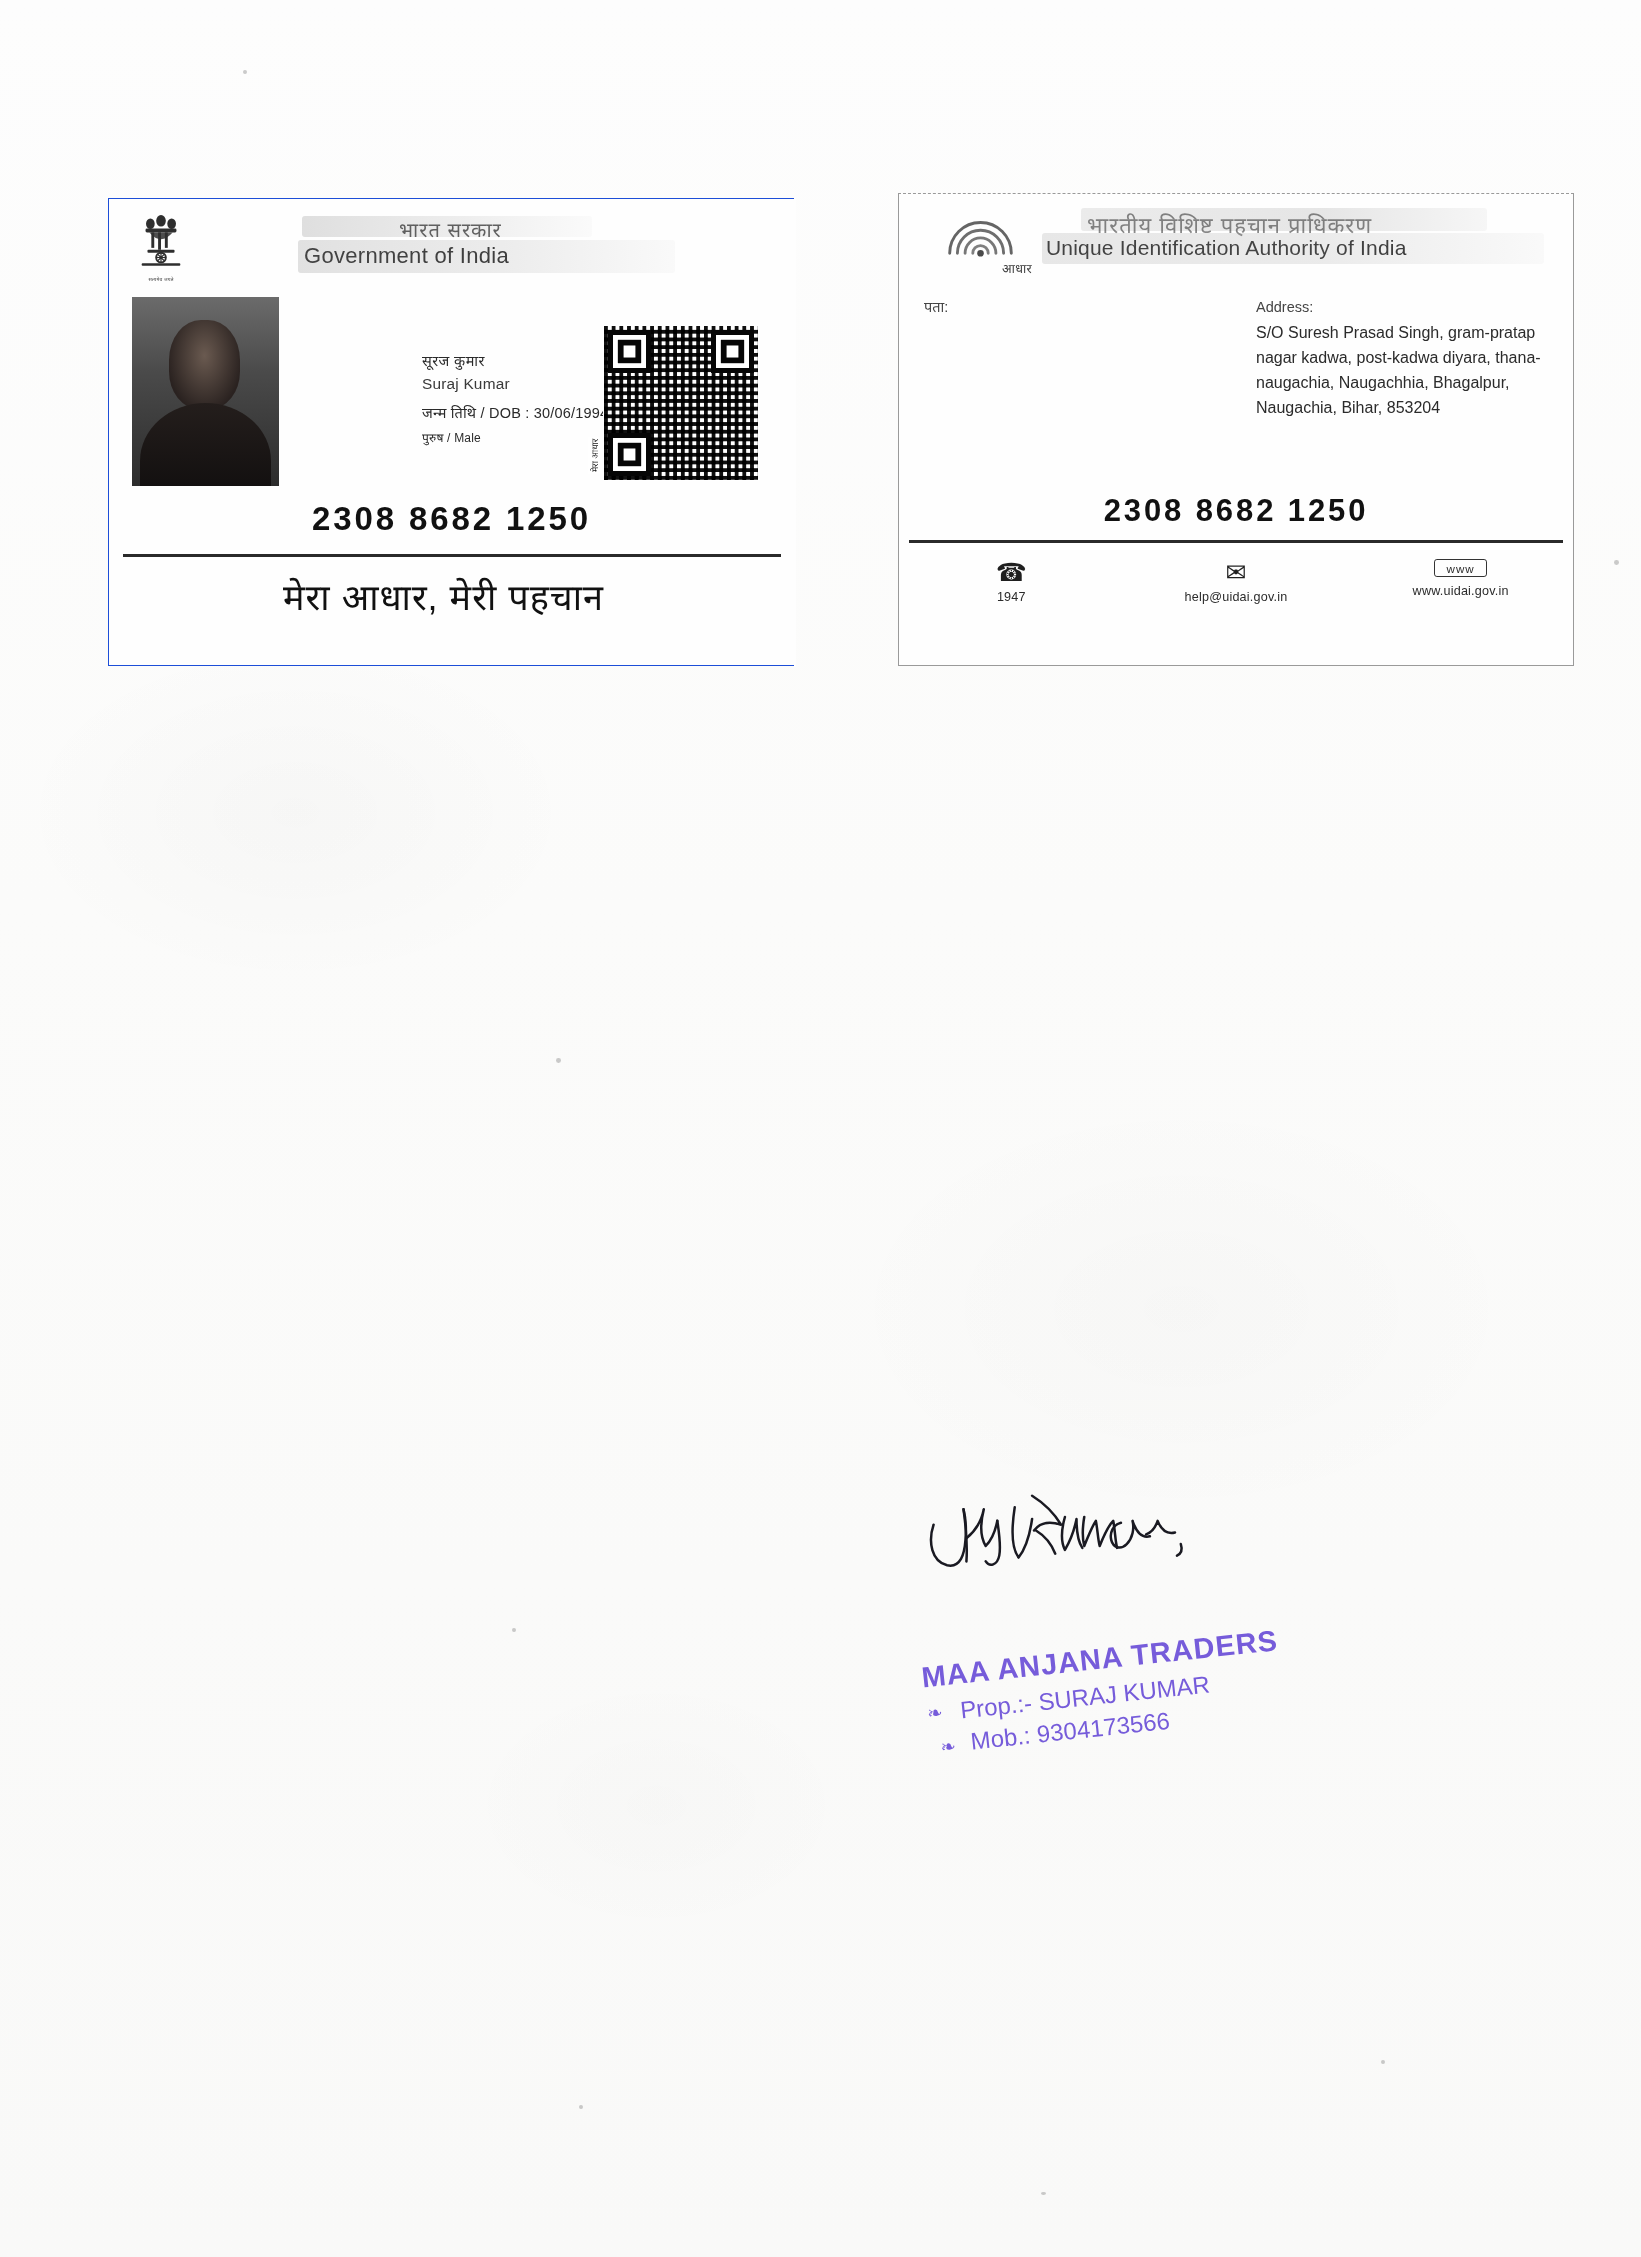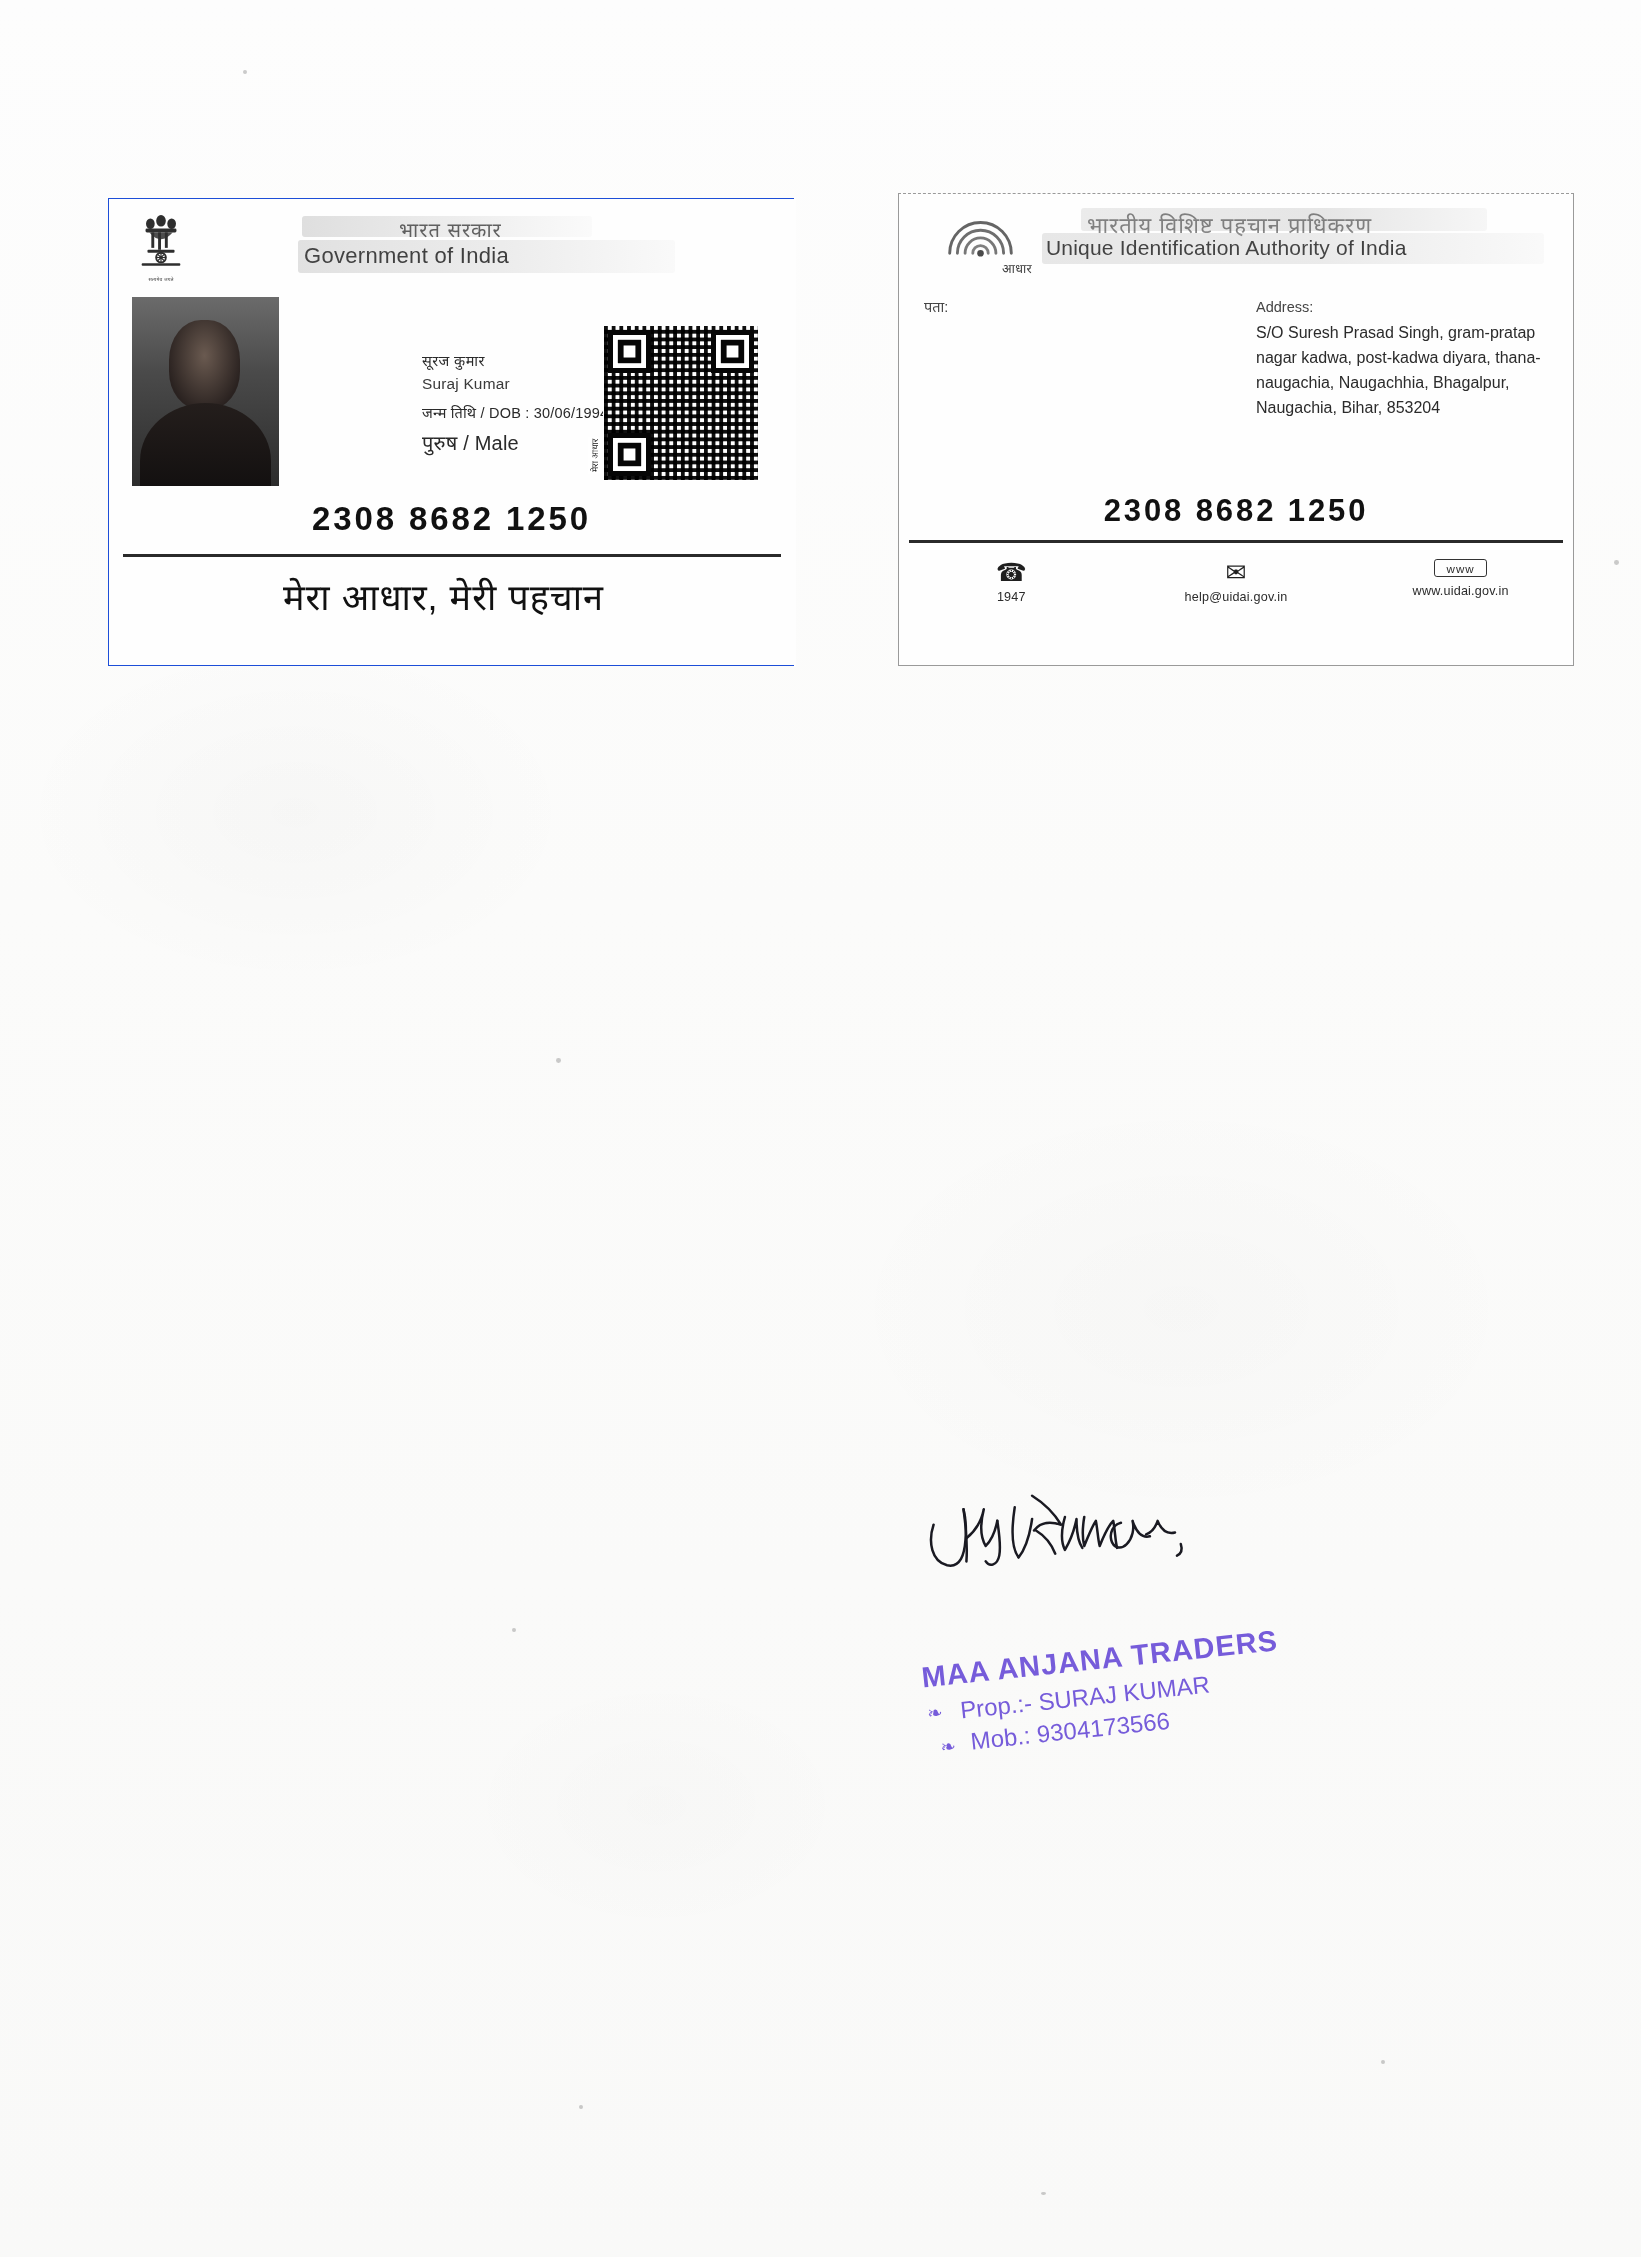--- a/index.html
+++ b/index.html
@@ -138,21 +138,21 @@
 
   .field {
     position: absolute;
     left: 313px;
     color: #2a2a2a;
     margin-top: 47px;
   }
   .f-name-hi { top: 104px; font-size: 14.5px; letter-spacing: 0.4px; }
   .f-name-en { top: 129px; font-size: 15.4px; letter-spacing: 0.2px; color:#3a3a3a; }
   .f-dob     { top: 156px; font-size: 14.5px; letter-spacing: 0.2px; }
-  .f-gender  { top: 183px; font-size: 20px; letter-spacing: 0.2px; }
+  .f-gender  { top: 183px; font-size: 12px; letter-spacing: 0.2px; }
 
   .qr {
     position: absolute;
     right: 35px;
     top: 126px;
     width: 154px;
     height: 154px;
     background-color: #fff;
     background-image:
       repeating-linear-gradient(0deg, #1a1a1a 0 3.9px, transparent 3.9px 7.7px),

